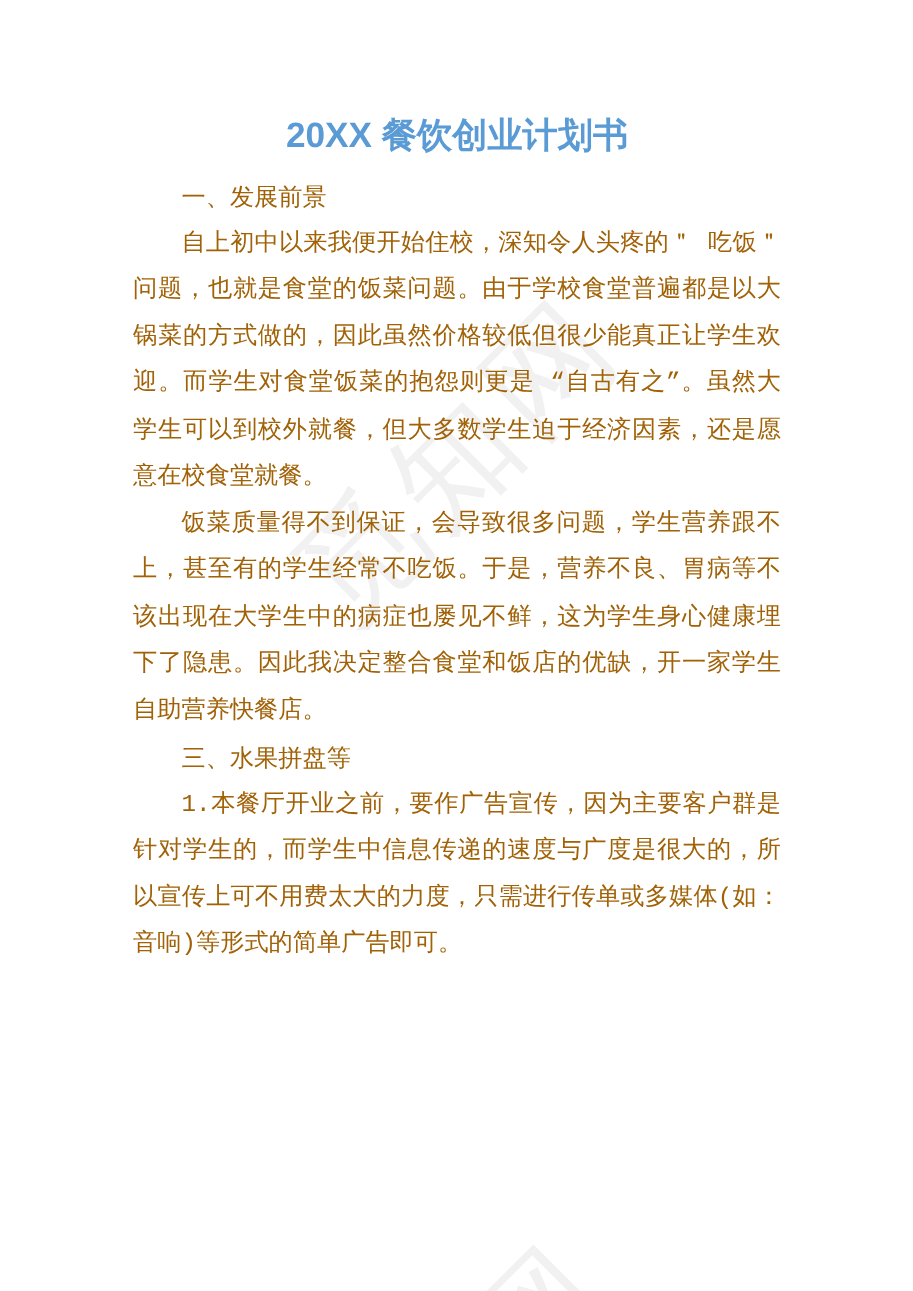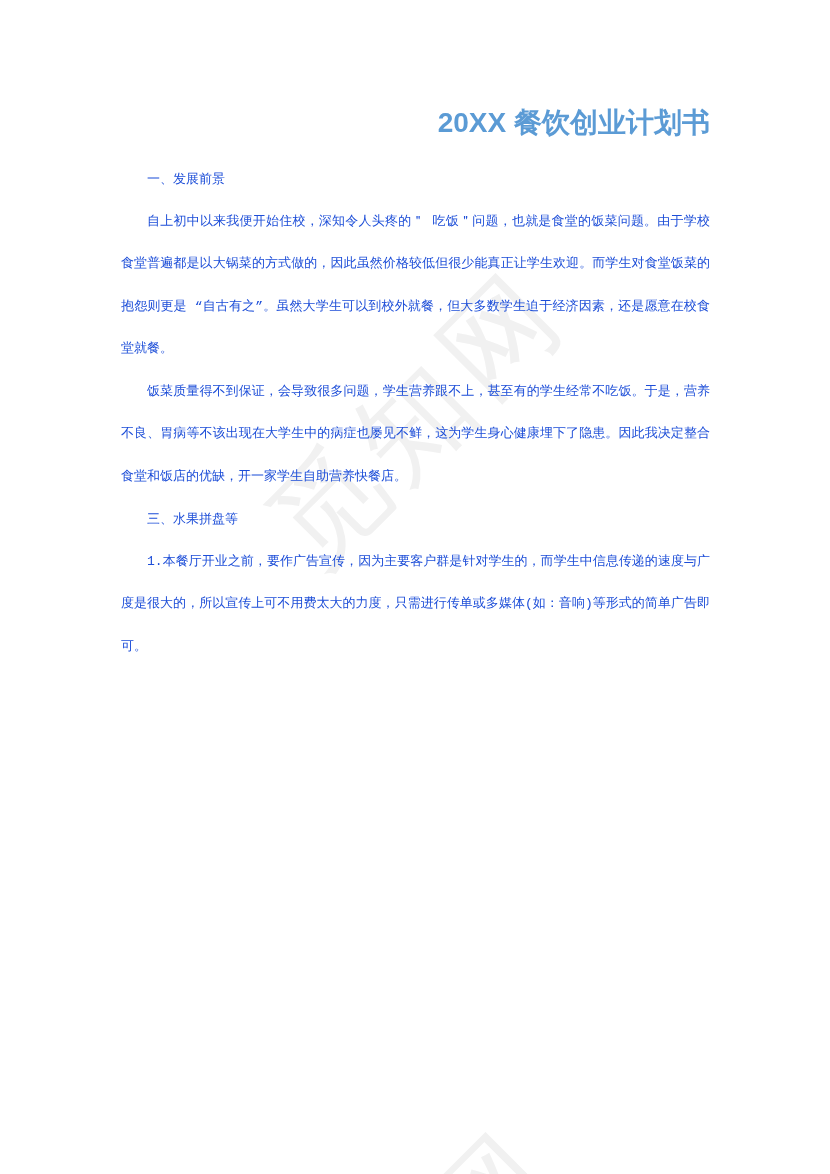--- a/index.html
+++ b/index.html
@@ -31,31 +31,31 @@
   .wm-1 { left: 237px; top: 363px; }
   .wm-2 { left: 227px; top: 1222px; }
   
   .content {
     position: relative;
     z-index: 1;
     padding: 100px 120px 0 121px;
   }
   .title {
     margin: 0 0 12px 0;
-    font-size: 28px;
+    font-size: 32px;
     line-height: 46px;
     font-weight: bold;
-    text-align: right;
+    text-align: center;
     color: #5b9bd5;
   }
   .heading, .para {
     margin: 0;
-    font-size: 13px;
+    font-size: 22px;
     line-height: 42.5px;
-    color: #1d4ed8;
+    color: #a16207;
     text-indent: 2em;
   }
   .para {
     text-align: justify;
     text-justify: inter-ideograph;
     font-family: Liberation Mono, monospace;
   }
 </style>
 </head>
 <body>

